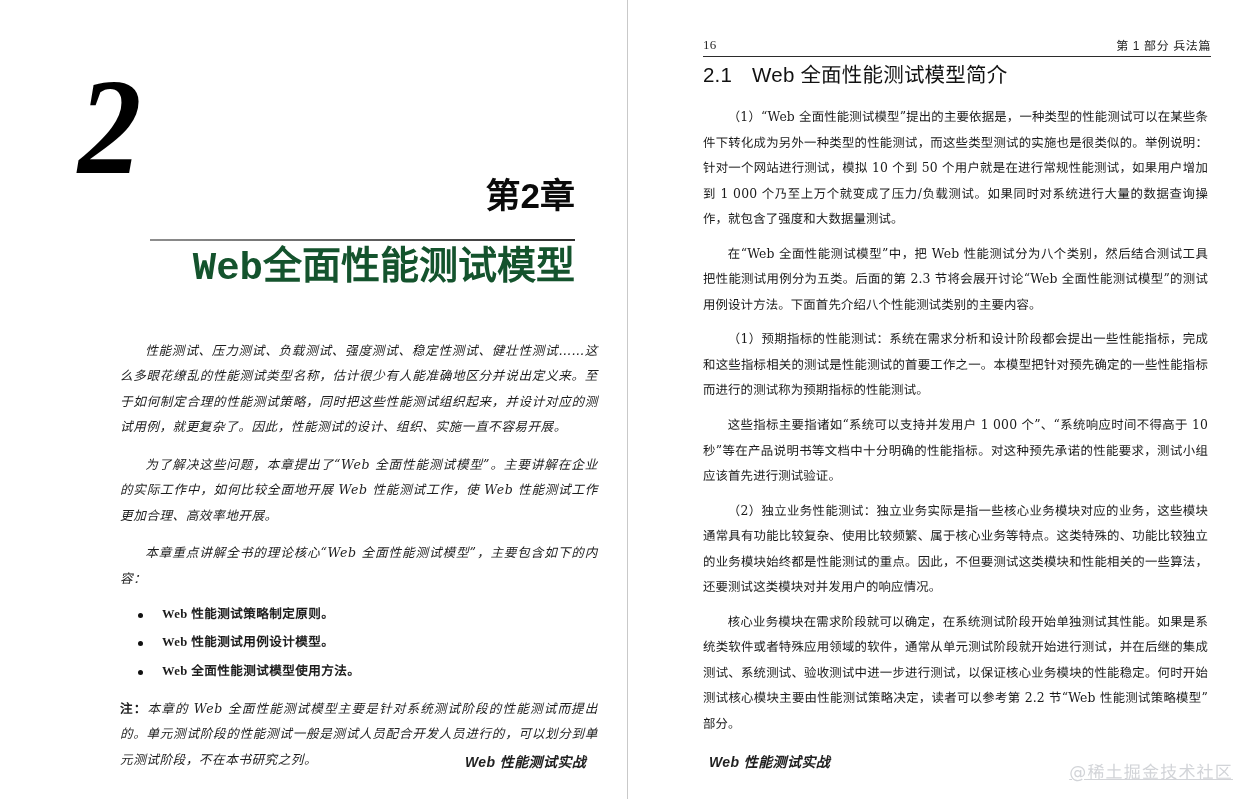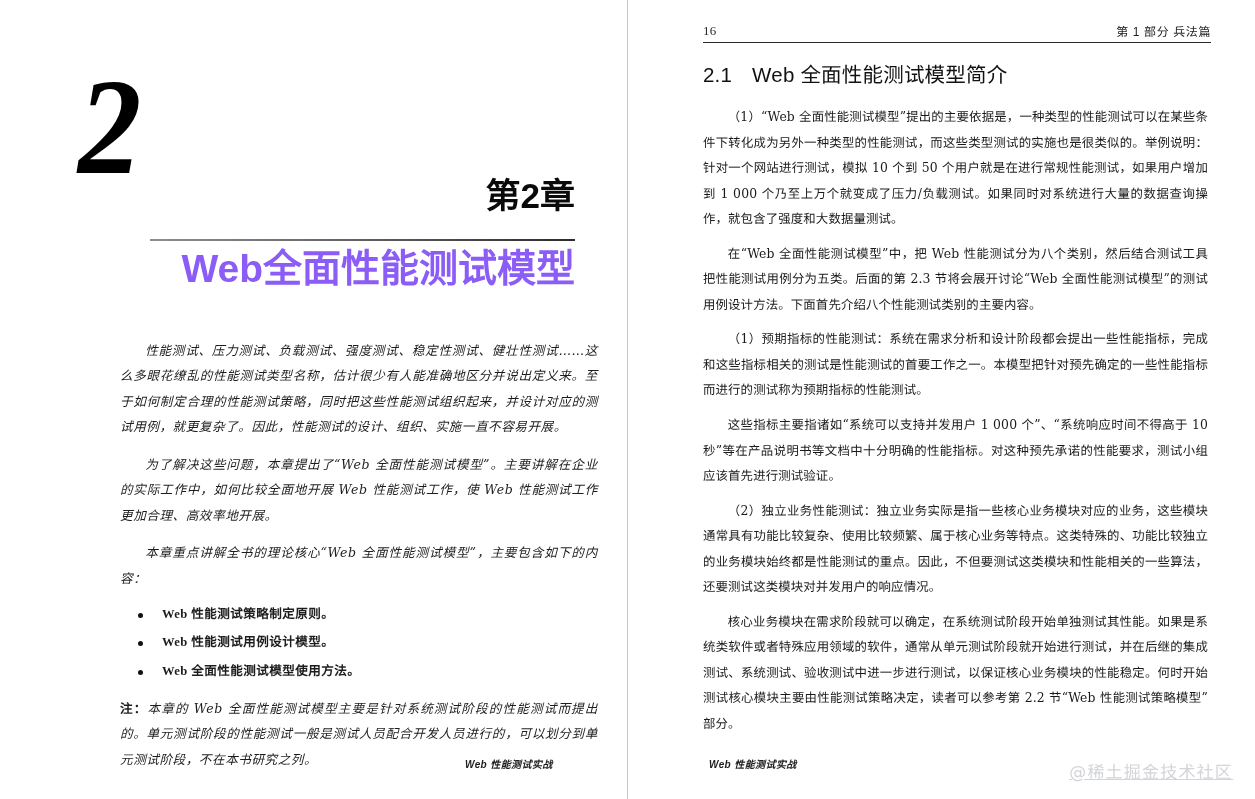--- a/index.html
+++ b/index.html
@@ -80,25 +80,25 @@
     line-height: 1.05;
     color: #0a0a0a;
     margin: 0 0 24px 0;
   }
   .chapter-rule {
     height: 2px;
     background: linear-gradient(to right, #8e8e8e 0%, #6f6f6f 35%, #2c2c2c 100%);
     margin: 0 0 7px 0;
   }
   .chapter-title {
-    font-family: Liberation Sans, sans-serif;
+    font-family: Liberation Mono, monospace;
     font-size: 39px;
     font-weight: 700;
     line-height: 1.1;
-    color: #8b5cf6;
+    color: #14532d;
     white-space: nowrap;
     margin: 0;
   }
 
   
   .opener-body {
     position: absolute;
     left: 104px;
     top: 338px;
     width: 494px;
@@ -149,21 +149,21 @@
   .note-block .note-label {
     font-style: normal;
     font-weight: 700;
   }
 
   
   .running-head {
     position: absolute;
     left: 74px;
     right: 44px;
-    top: 22px;
+    top: 36px;
     height: 26px;
   }
   .running-head-row {
     display: flex;
     align-items: flex-end;
     justify-content: space-between;
     padding-bottom: 3px;
   }
   .folio {
     font-family: "Liberation Serif", "DejaVu Serif", serif;
@@ -214,21 +214,21 @@
     text-indent: 2em;
   }
 
   
   .running-foot {
     position: absolute;
     bottom: 28px;
     font-family: "Liberation Sans", "DejaVu Sans", sans-serif;
     font-style: italic;
     font-weight: 700;
-    font-size: 10px;
+    font-size: 14px;
     color: #1f1f1f;
     letter-spacing: 0.4px;
     white-space: nowrap;
   }
   .foot-left  { left: 465px; }
   .foot-right { left: 80px;  }
 
   
   .watermark {
     position: absolute;

